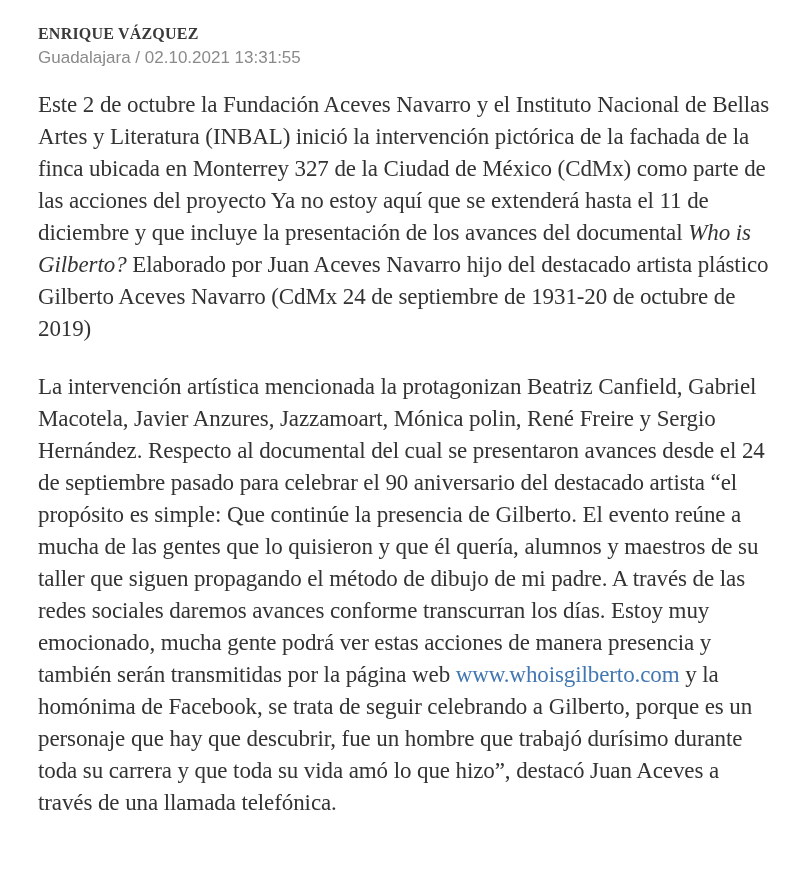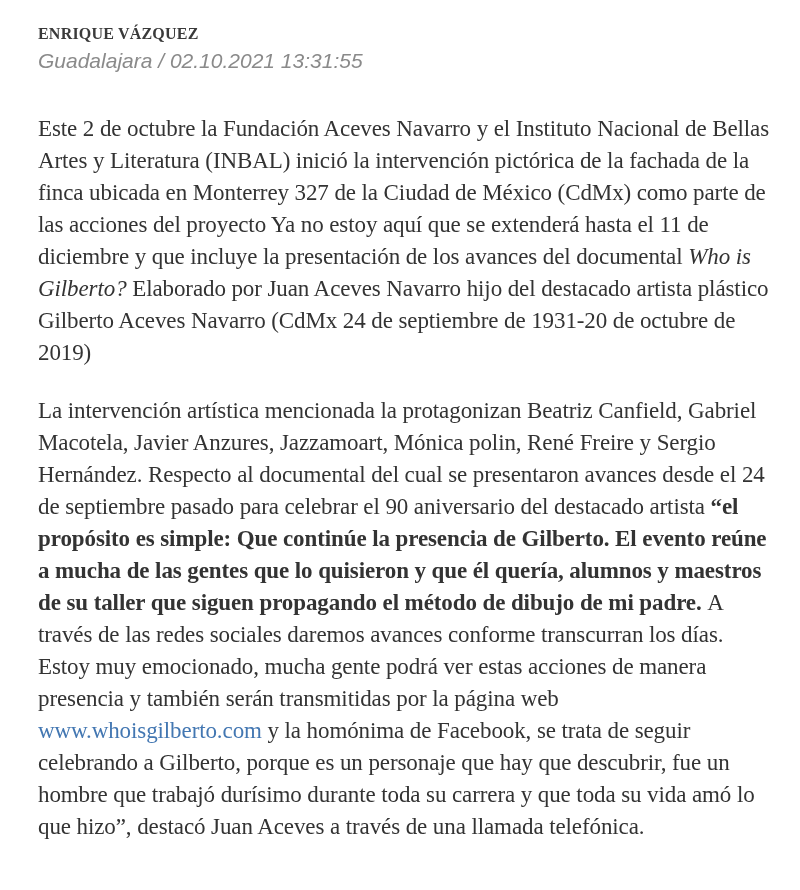--- a/index.html
+++ b/index.html
@@ -17,42 +17,41 @@
   .byline {
     font-family: "Liberation Serif", "DejaVu Serif", serif;
     font-weight: 700;
     font-size: 16px;
     line-height: 1.2;
     letter-spacing: 0.2px;
     color: var(--byline-color, #3a3a3a);
   }
   .dateline {
     font-family: "Liberation Sans", "DejaVu Sans", sans-serif;
-    font-size: 21px;
+    font-size: 17px;
     line-height: 1.2;
     margin-top: 5px;
     color: var(--dateline-color, #8a8a8a);
-    font-style: italic;
   }
   .article {
-    margin-top: 40px;
+    margin-top: 20px;
   }
   .article p {
     font-family: "Liberation Serif", "DejaVu Serif", serif;
     font-size: 23px;
     line-height: 32px;
     letter-spacing: -0.1px;
     color: var(--body-color, #333333);
     margin: 0 0 26px 0;
     max-width: 740px;
   }
   .article p:last-child { margin-bottom: 0; }
   .run-regular { font-weight: 400; font-style: normal; }
   .run-italic  { font-style: italic; }
-  .run-bold    { font-weight: 700; }
+  .run-bold    { font-weight: 400; }
   .run-link {
     color: var(--link-color, #4377b2);
     font-weight: 400;
     text-decoration: none;
     cursor: pointer;
   }
 </style>
 </head>
 <body>
 

